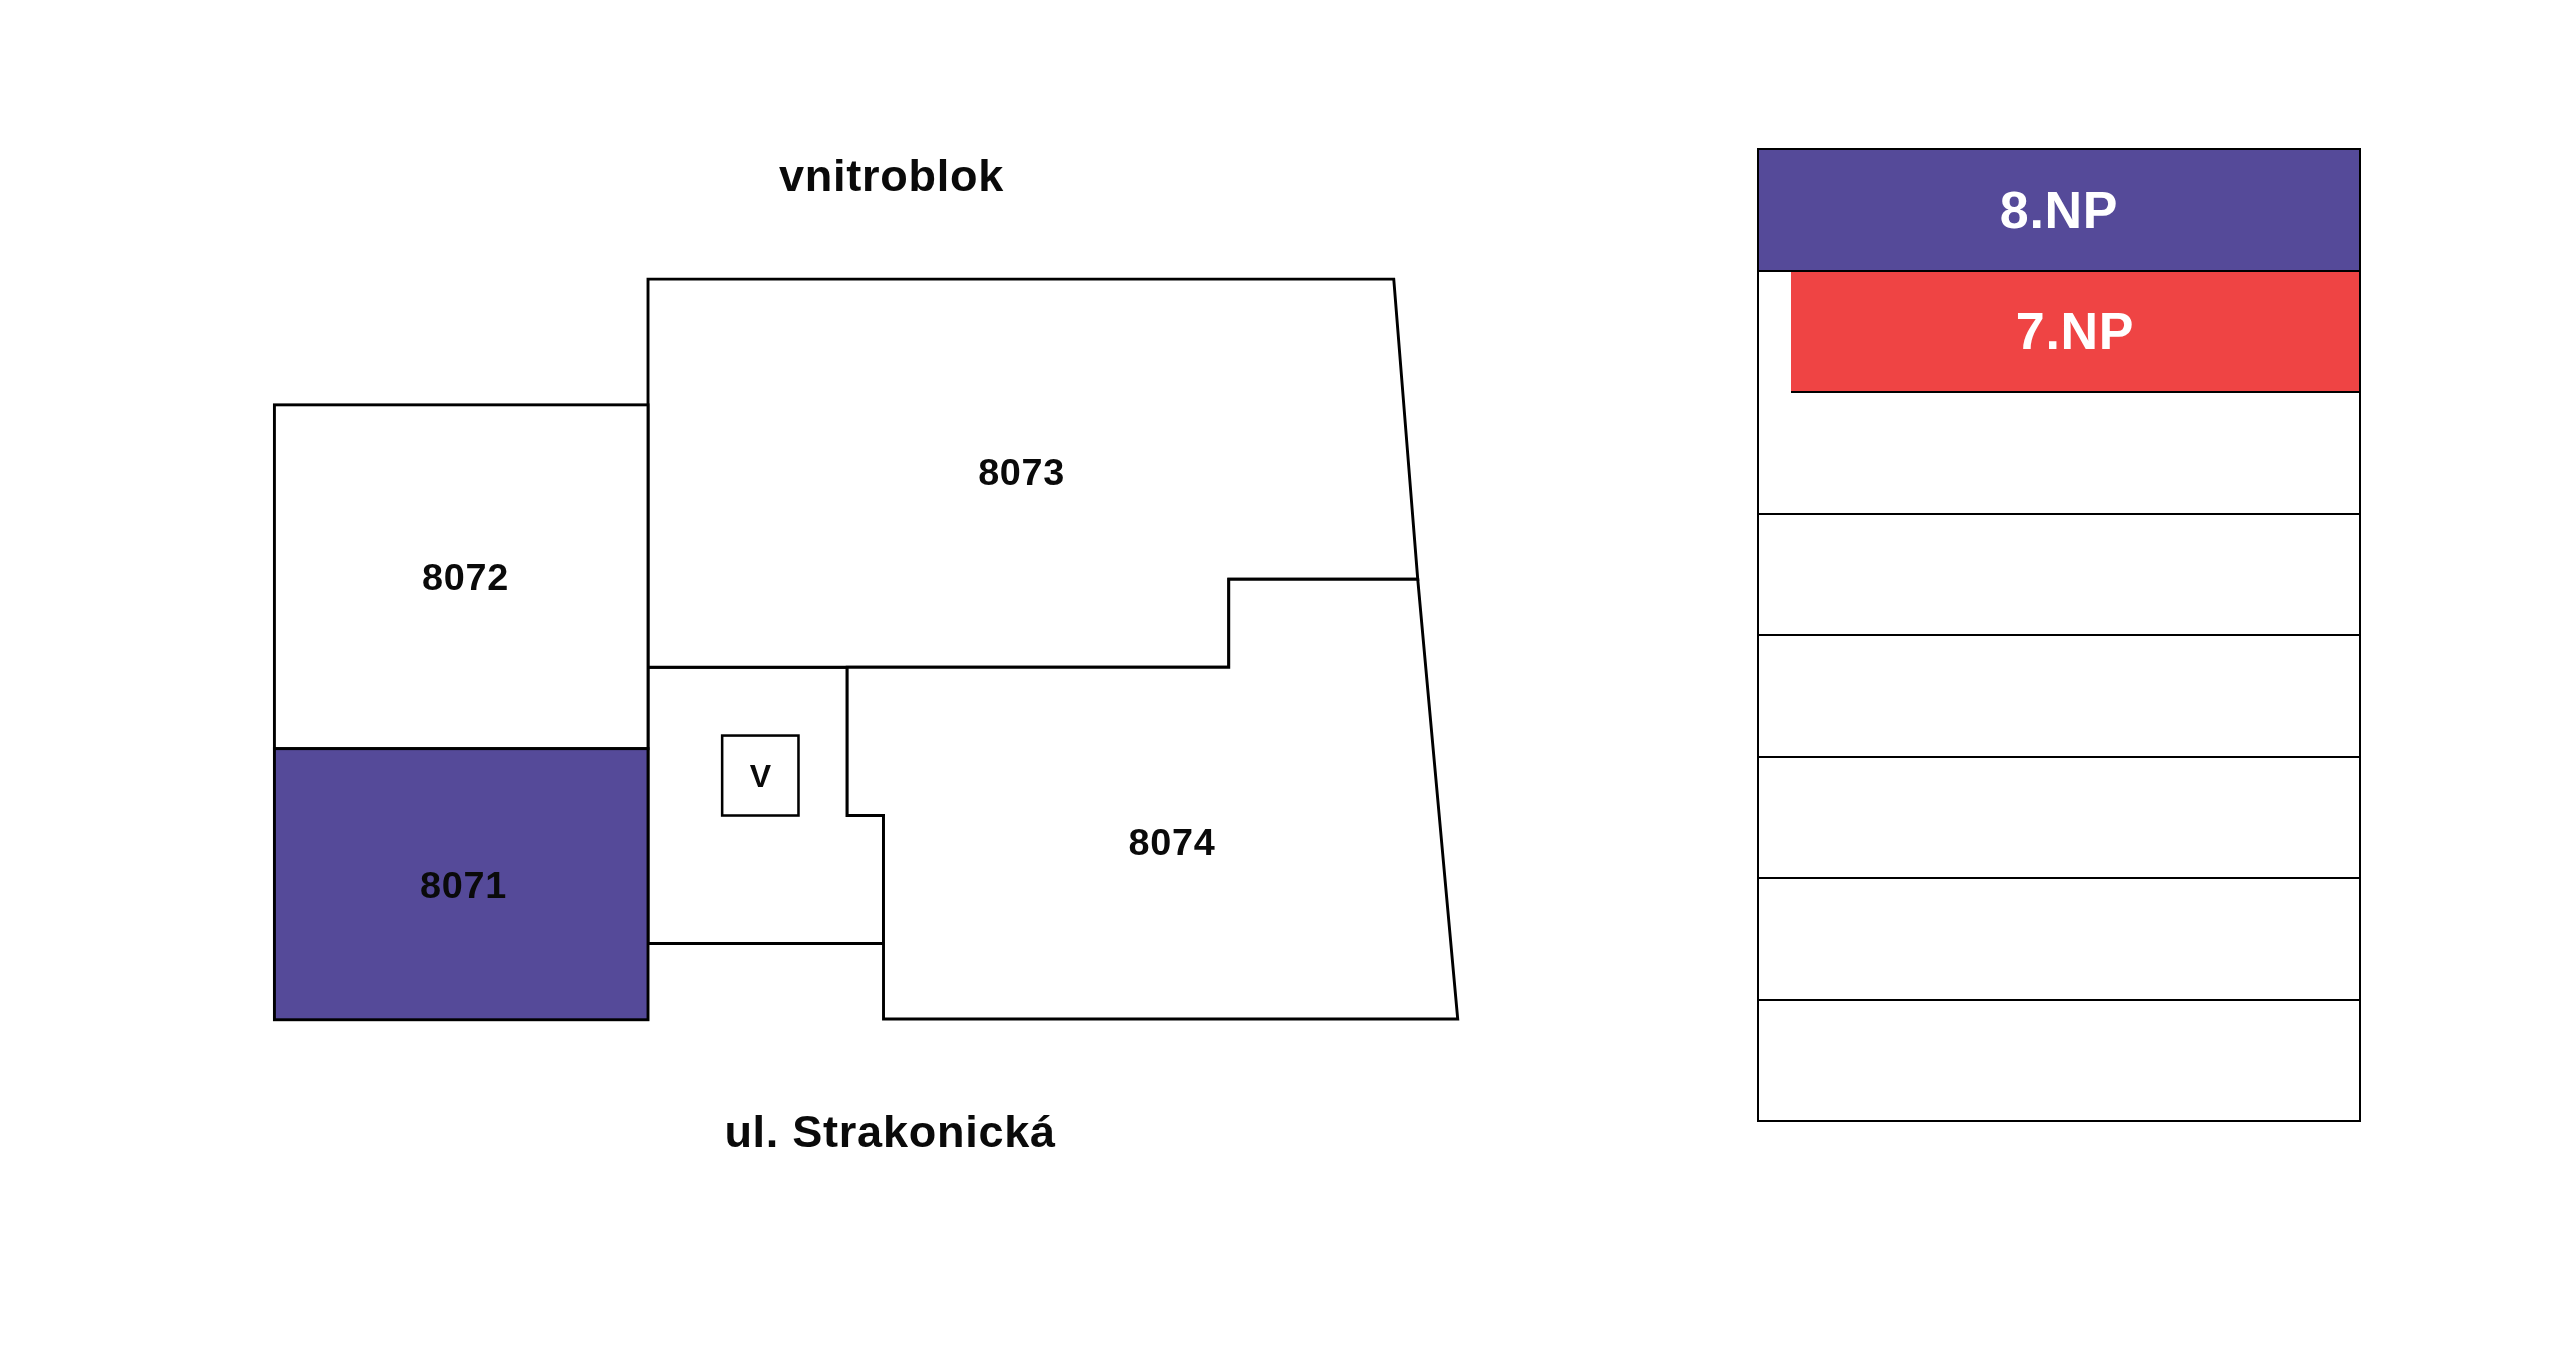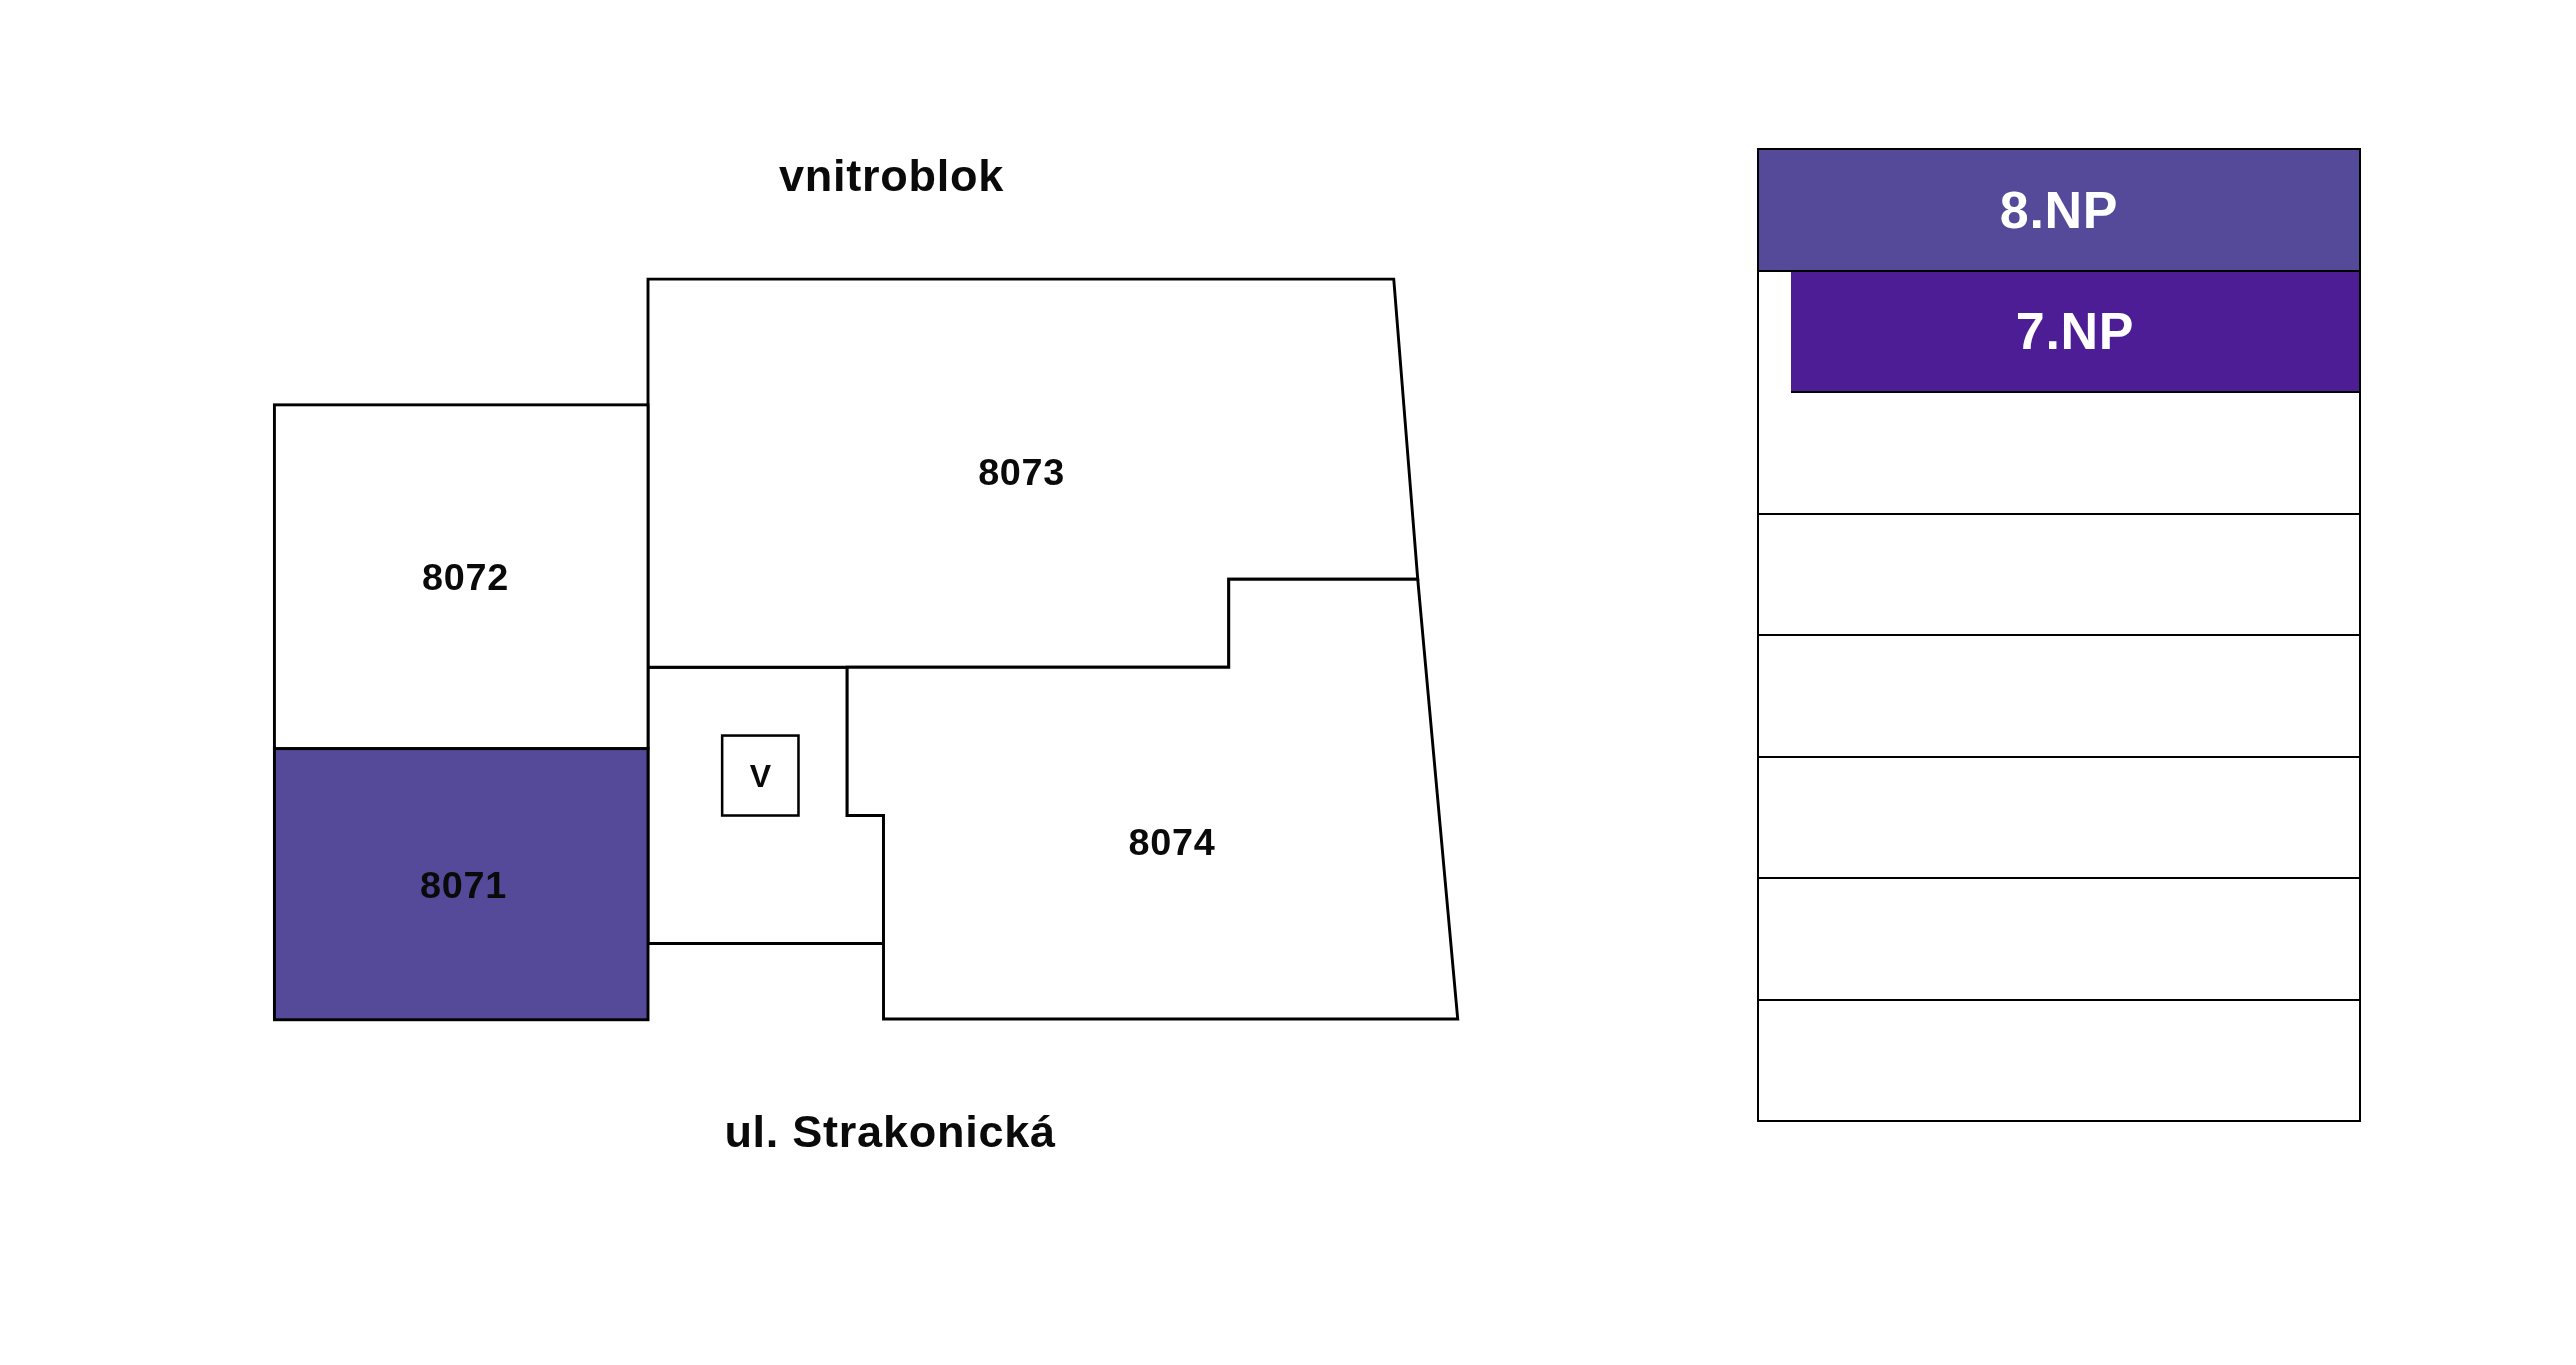--- a/index.html
+++ b/index.html
@@ -96,21 +96,21 @@
   <text class="unit-label" x="1405" y="649">8073</text>
   <text class="unit-label" x="1612" y="1158">8074</text>
 
   <text class="street-label" x="1224" y="1557">ul. Strakonická</text>
 </svg>
 
 <div class="floor-panel">
   <div class="floor-row" style="background: rgb(85, 74, 153);">
     <span>8.NP</span>
   </div>
-  <div class="floor-row" style="background: #4c1d95; margin-left: 32px;">
+  <div class="floor-row" style="background: #ef4444; margin-left: 32px;">
     <span>7.NP</span>
   </div>
   <div class="floor-row">
     <span></span>
   </div>
   <div class="floor-row">
     <span></span>
   </div>
   <div class="floor-row">
     <span></span>

